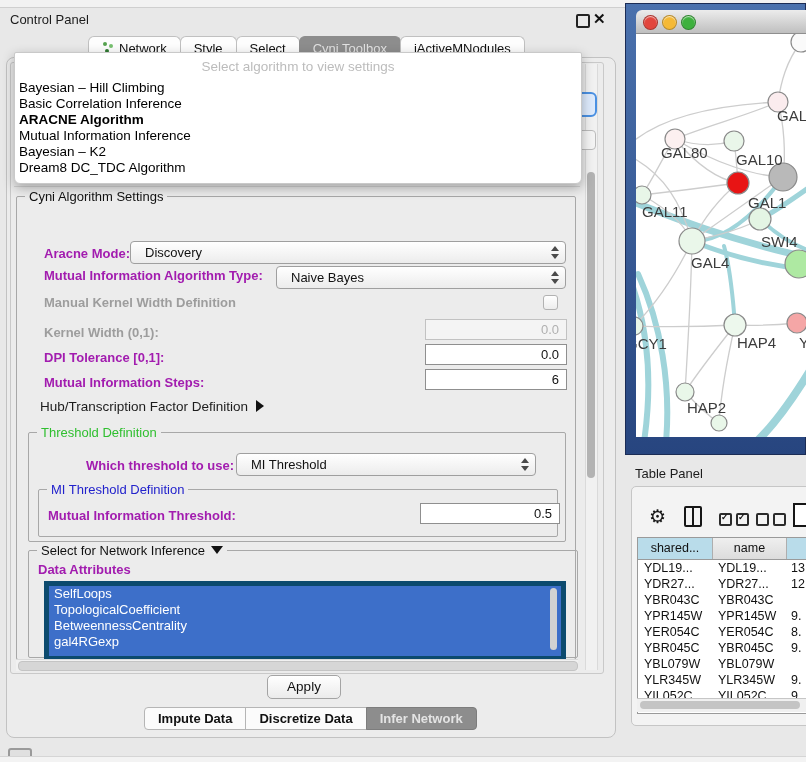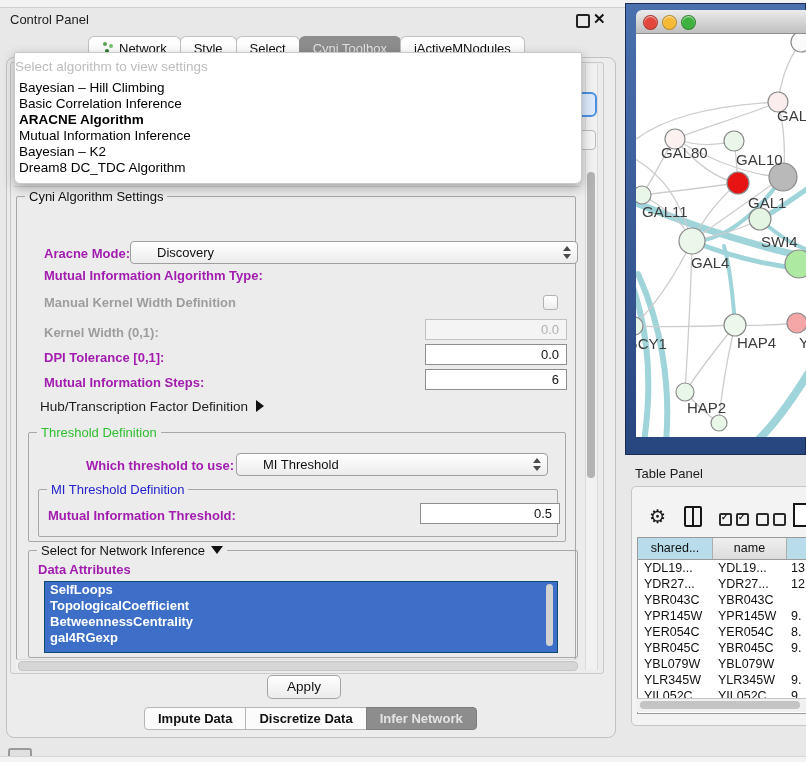--- a/index.html
+++ b/index.html
@@ -27,49 +27,49 @@
 
   
   .ghost-combo-text{left:88px;top:167px;font-size:13px;color:#cccccc;z-index:6;}
   .ghost-line{left:14px;top:186px;width:566px;height:1px;background:#d4d4d4;z-index:5;}
   .blue-frag{left:570px;top:92px;width:23px;height:21px;border:2px solid #4a90e2;border-radius:6px;background:#ddeafc;z-index:8;}
   .gray-frag{left:572px;top:130px;width:22px;height:18px;border:1px solid #bbb;border-radius:4px;background:#f4f4f4;z-index:8;}
 
   
   .popup{left:14px;top:52px;width:566px;height:130px;background:#ffffff;border:1px solid #c9c9c9;
          border-radius:2px 2px 6px 6px;box-shadow:0 4px 12px rgba(0,0,0,.30);z-index:50;}
-  .popup-placeholder{position:absolute;left:0;top:6px;width:100%;text-align:left;font-size:13.5px;color:#bcbcbc;}
+  .popup-placeholder{position:absolute;left:0;top:6px;width:100%;text-align:center;font-size:13.5px;color:#bcbcbc;}
   .popup-items{position:absolute;left:0;top:27px;width:100%;}
   .popup-item{height:16px;line-height:16px;font-size:13.5px;padding-left:4px;color:#000;white-space:nowrap;}
   .popup-item.bold{font-weight:bold;}
 
   
   .group{position:absolute;border:1px solid #a8a8a8;border-radius:2px;}
   .gtitle{position:absolute;top:-8px;left:8px;background:#ececec;padding:0 4px;font-size:13px;white-space:nowrap;}
   .gtitle.blue{color:#2222cc;}
   .gtitle.green{color:#2fbf2f;}
   .lbl{position:absolute;font-size:13px;font-weight:bold;color:#a21caf;white-space:nowrap;}
   .lbl.dis{color:#9d9d9d;}
   .plain{position:absolute;font-size:13.5px;color:#1c1c1c;white-space:nowrap;}
 
   .combo{position:absolute;height:21px;border:1px solid #9f9f9f;border-radius:4px;
-         background:linear-gradient(#ffffff,#ececec);font-size:13px;line-height:21px;padding-left:26px;}
+         background:linear-gradient(#ffffff,#ececec);font-size:13px;line-height:21px;padding-left:14px;}
   .spin{position:absolute;right:6px;top:3px;width:8px;height:15px;}
   .spin::before{content:"";position:absolute;top:1px;left:0;border-left:4px solid transparent;border-right:4px solid transparent;border-bottom:5px solid #4a4a4a;}
   .spin::after{content:"";position:absolute;bottom:1px;left:0;border-left:4px solid transparent;border-right:4px solid transparent;border-top:5px solid #4a4a4a;}
 
   .tinput{position:absolute;height:19px;border:1px solid #8f8f8f;background:#fff;font-size:13px;
           text-align:right;padding:0 7px;font-family:"Liberation Sans",sans-serif;color:#111;}
   .tinput:disabled{background:#f4f4f4;color:#b0b0b0;border-color:#c2c2c2;}
   .checkbox{position:absolute;width:13px;height:13px;border:1px solid #b2b2b2;border-radius:3px;background:linear-gradient(#fff,#ededed);}
   .tri-right{display:inline-block;width:0;height:0;border-top:6px solid transparent;border-bottom:6px solid transparent;border-left:8px solid #111;vertical-align:-1px;margin-left:8px;}
   .tri-down{display:inline-block;width:0;height:0;border-left:6px solid transparent;border-right:6px solid transparent;border-top:8px solid #111;vertical-align:1px;margin-left:6px;}
 
   
-  .attr-list{position:absolute;left:44px;top:581px;width:512px;height:70px;background:#4c1d95;border:1px solid #0c4a6e;overflow:hidden;font-weight:bold;}
+  .attr-list{position:absolute;left:44px;top:581px;width:512px;height:70px;background:#4c1d95;border:5px solid #0c4a6e;overflow:hidden;}
   .attr-item{height:16px;line-height:16px;font-size:13px;padding-left:5px;background:#3d6fc9;color:#fff;white-space:nowrap;}
   .attr-partial{height:6px;background:#3d6fc9;}
   .list-scroll{position:absolute;left:501px;top:2px;width:7px;height:62px;border-radius:4px;background:#d2d2d2;}
 
   
   .vtrack{left:585px;top:64px;width:11px;height:606px;background:#f1f1f1;border-left:1px solid #dadada;border-right:1px solid #dadada;}
   .vthumb{left:587px;top:172px;width:8px;height:306px;border-radius:5px;background:#b3b3b3;}
   .htrack{left:16px;top:659px;width:562px;height:11px;background:#f1f1f1;border-top:1px solid #dadada;}
   .hthumb{left:18px;top:661px;width:558px;height:8px;border-radius:4px;background:#d6d6d6;border:1px solid #c4c4c4;}
 
@@ -169,20 +169,24 @@
   <div class="group" style="left:16px;top:196px;width:558px;height:462px;">
     <div class="gtitle">Cyni Algorithm Settings</div>
   </div>
 
   <div class="lbl" style="left:44px;top:246px;">Aracne Mode:</div>
   <div class="combo" style="left:130px;top:241px;width:420px;">
     <span>Discovery</span>
     <span class="spin"></span>
   </div>
   <div class="lbl" style="left:44px;top:268px;text-align:right;">Mutual Information Algorithm Type:</div>
+  <div class="combo" style="left:276px;top:266px;width:274px;">
+    <span>Naive Bayes</span>
+    <span class="spin"></span>
+  </div>
   <div class="lbl dis" style="left:44px;top:295px;">Manual Kernel Width Definition</div>
   <div class="checkbox" style="left:543px;top:295px;"></div>
   <div class="lbl dis" style="left:44px;top:325px;">Kernel Width (0,1):</div>
   <input class="tinput" style="left: 425px; top: 319px; width: 126px;" disabled="" value="0.0">
   <div class="lbl" style="left:44px;top:350px;">DPI Tolerance [0,1]:</div>
   <input class="tinput" style="left: 425px; top: 344px; width: 126px;" readonly="" value="0.0">
   <div class="lbl" style="left:44px;top:375px;">Mutual Information Steps:</div>
   <input class="tinput" style="left: 425px; top: 369px; width: 126px;" readonly="" value="6">
 
   <div class="plain" style="left:40px;top:399px;"><span>Hub/Transcription Factor Definition</span><span class="tri-right"></span></div>

